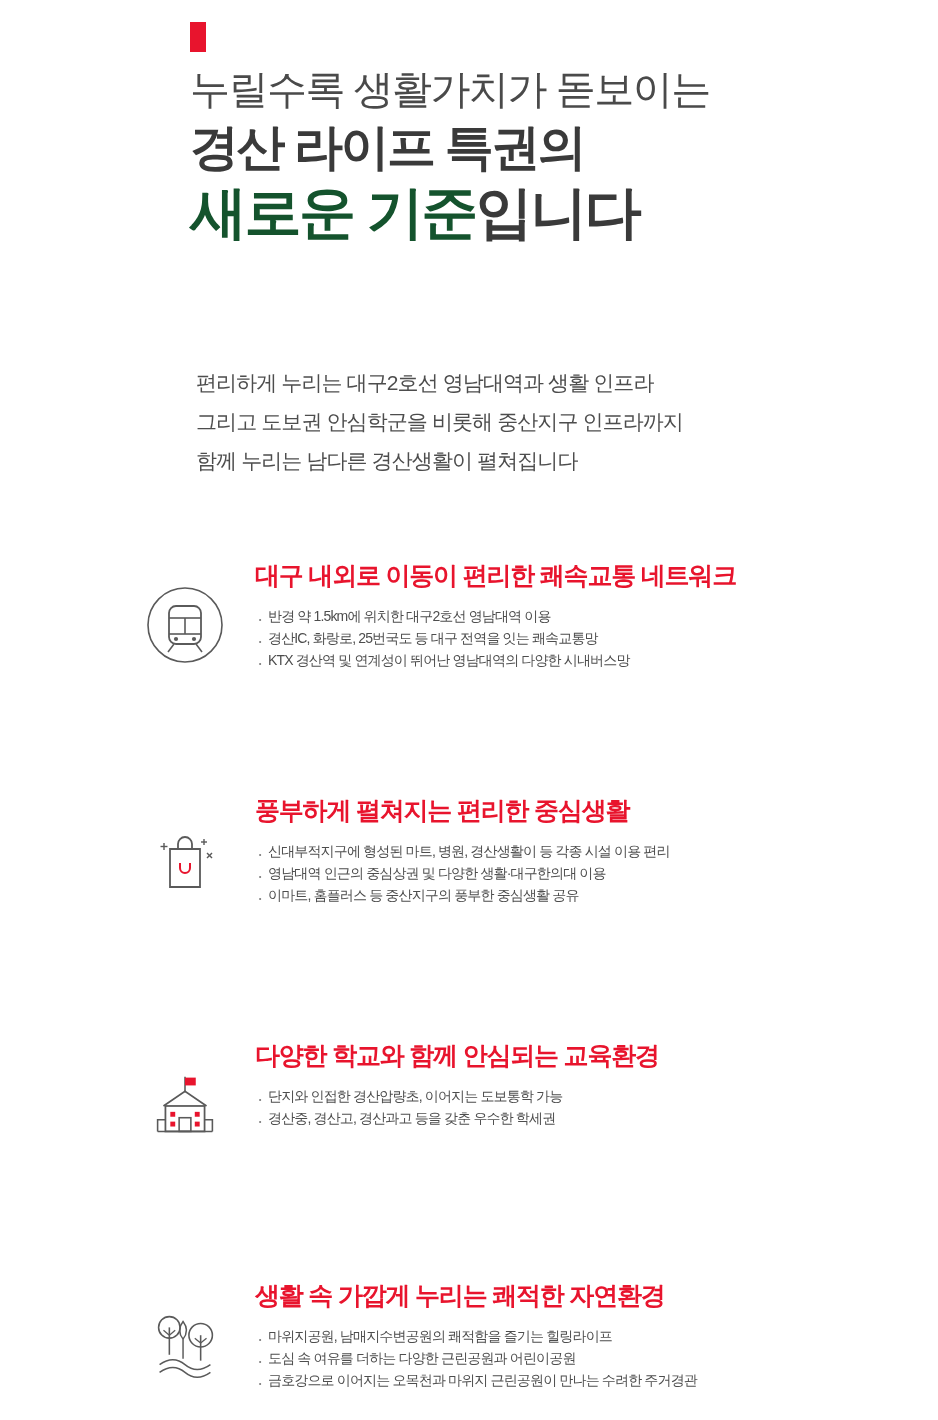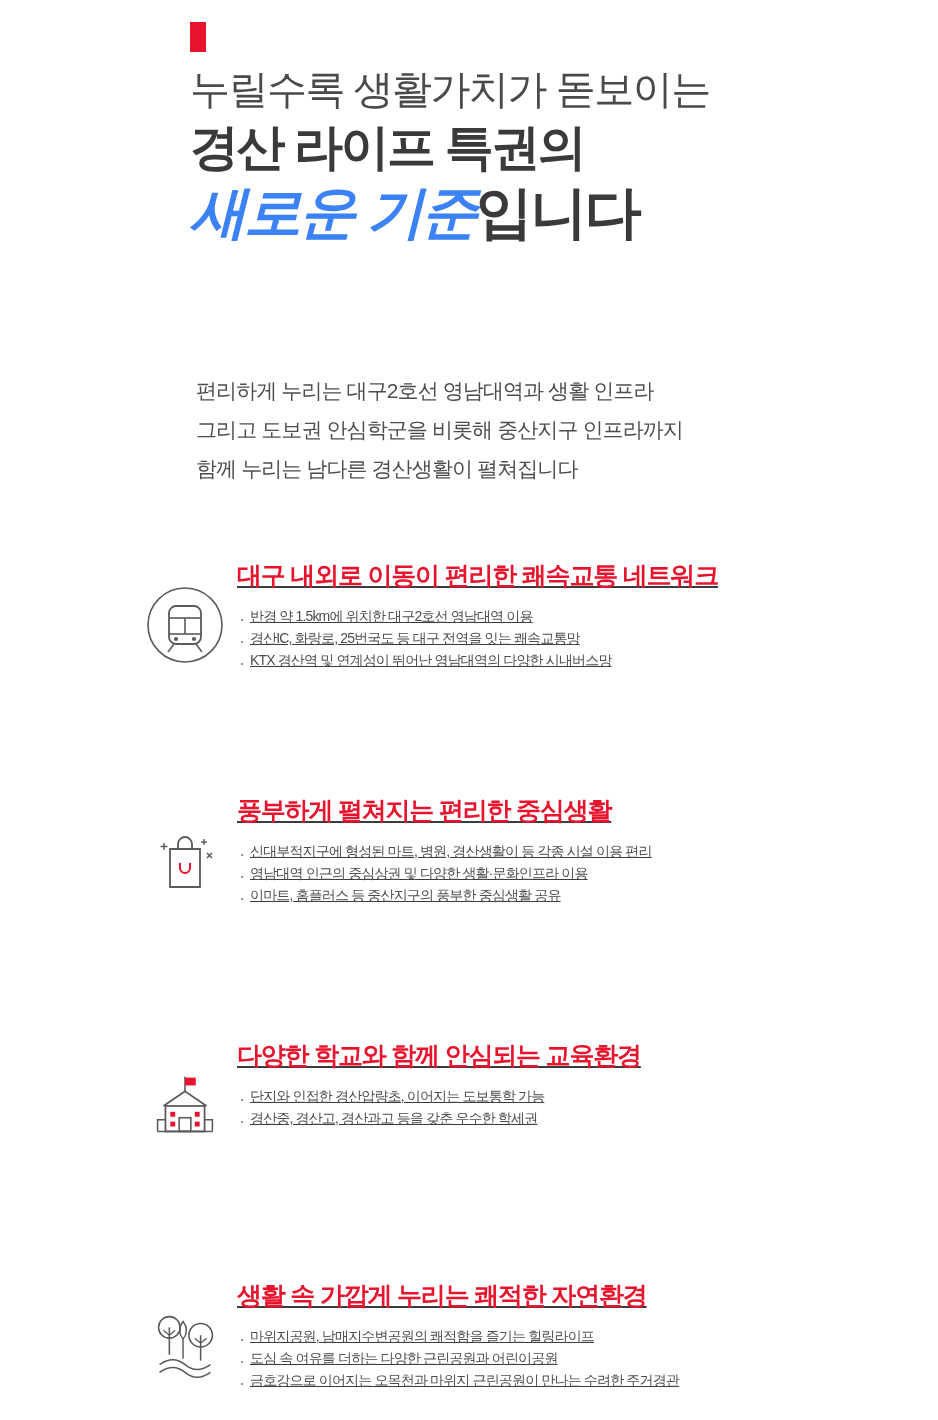--- a/index.html
+++ b/index.html
@@ -46,26 +46,26 @@
     color: #3a3a3a;
     line-height: 1.22;
   }
   .head-line3 {
     font-size: 57px;
     font-weight: 700;
     letter-spacing: -2.5px;
     line-height: 1.22;
     color: #3a3a3a;
   }
-  .head-line3 .accent { color: #3b82f6; font-style: italic; }
+  .head-line3 .accent { color: #14532d; }
 
   .sub-block {
     position: absolute;
     left: 196px;
-    top: 372px;
+    top: 364px;
     width: 720px;
   }
   .sub-line {
     font-size: 21px;
     letter-spacing: -0.9px;
     color: #4d4d4d;
     line-height: 1.85;
     font-weight: 400;
   }
 
@@ -80,24 +80,23 @@
     left: 140px;
     top: 20px;
     width: 90px;
     height: 90px;
     display: flex;
     align-items: center;
     justify-content: center;
   }
   .feature .body {
     position: absolute;
-    left: 237px;
+    left: 255px;
     top: 0;
     width: 660px;
-    text-decoration: underline;
   }
   .feature h3 {
     font-size: 25px;
     font-weight: 700;
     color: #e8142d;
     letter-spacing: -1.2px;
     line-height: 1.2;
     margin-bottom: 15px;
   }
   .feature ul { list-style: none; }
@@ -178,21 +177,21 @@
         <line x1="62" y1="22" x2="62" y2="28" stroke="#5a5a5a" stroke-width="1.4"></line>
         <line x1="59" y1="25" x2="65" y2="25" stroke="#5a5a5a" stroke-width="1.4"></line>
         <line x1="65" y1="36" x2="70" y2="41" stroke="#5a5a5a" stroke-width="1.4"></line>
         <line x1="70" y1="36" x2="65" y2="41" stroke="#5a5a5a" stroke-width="1.4"></line>
       </svg>
     </div>
     <div class="body">
       <h3>풍부하게 펼쳐지는 편리한 중심생활</h3>
       <ul>
         <li>신대부적지구에 형성된 마트, 병원, 경산생활이 등 각종 시설 이용 편리</li>
-        <li>영남대역 인근의 중심상권 및 다양한 생활·문화인프라 이용</li>
+        <li>영남대역 인근의 중심상권 및 다양한 생활·대구한의대 이용</li>
         <li>이마트, 홈플러스 등 중산지구의 풍부한 중심생활 공유</li>
       </ul>
     </div>
   </div>
 
   <div class="feature f3">
     <div class="icon-wrap">
       <svg width="92" height="86" viewBox="0 0 92 86">
         <line x1="46" y1="14" x2="46" y2="30" stroke="#5a5a5a" stroke-width="1.6"></line>
         <path d="M46 15 h11 v8 h-11 z" fill="#e8142d"></path>

